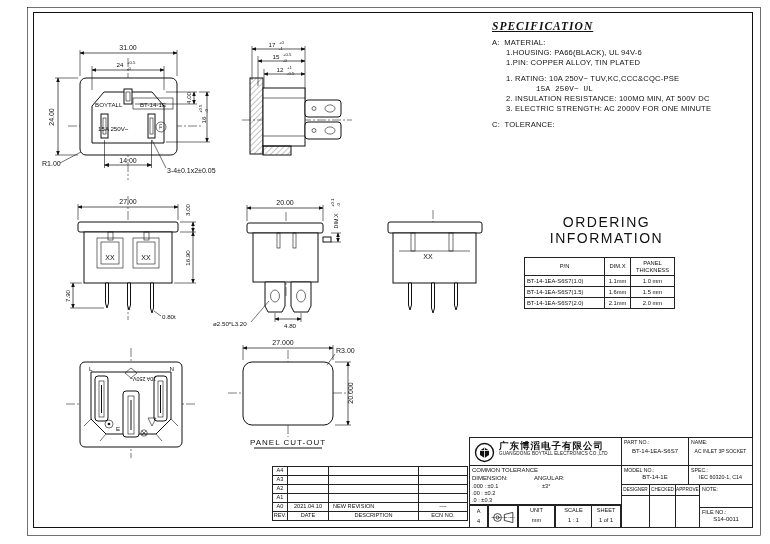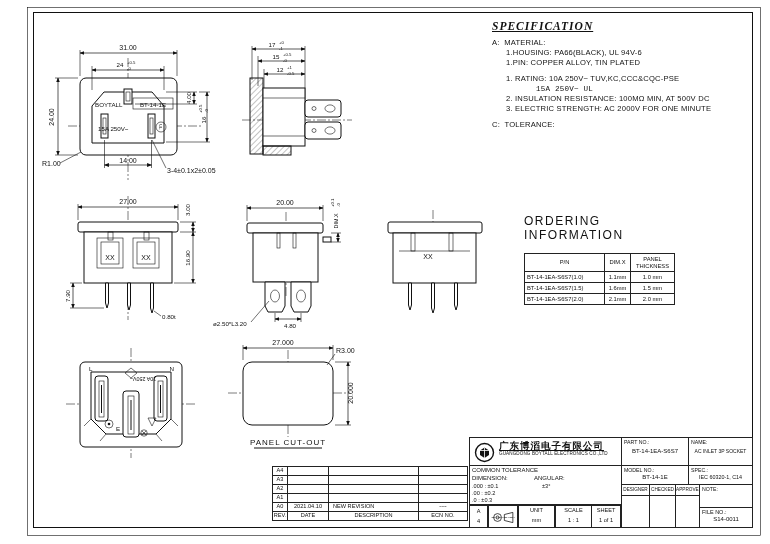--- a/index.html
+++ b/index.html
@@ -10,41 +10,41 @@
   
   .spec{position:absolute;left:476px;top:20px;width:302px;}
   .spec-title{margin-left:16px;font-family:"Liberation Serif",serif;font-style:italic;font-weight:bold;
               font-size:11.5px;text-decoration:underline;letter-spacing:1px;}
   .spec-sec{margin-top:6px;}
   .spec-h{font-size:7.6px;padding-left:16px;line-height:10px;letter-spacing:.2px;}
   .spec-l{font-size:7.6px;padding-left:30px;line-height:10px;letter-spacing:.2px;}
   .spec-l.indent2{padding-left:60px;font-family:Liberation Mono, monospace;}
   
   .ordering{position:absolute;left:524px;top:214px;width:165px;}
-  .ord-title{font-size:12px;letter-spacing:1.5px;margin-bottom:11px;}
+  .ord-title{font-size:14px;text-align:center;letter-spacing:1.5px;margin-bottom:11px;}
   table{border-collapse:collapse;}
   .ord-t{width:150px;table-layout:fixed;}
   .ord-t td,.ord-t th{border:1px solid #222;font-size:5.8px;font-weight:normal;
        text-align:center;padding:0;line-height:1.15;}
   .ord-t th{height:17px;}
   .ord-t td{height:10px;}
   .ord-t td.pn{text-align:left;padding-left:2px;}
   
   .rev{position:absolute;left:272px;top:466px;}
   .rev-t{width:196px;table-layout:fixed;}
   .rev-t td{border:1px solid #222;font-size:5.6px;height:8px;text-align:center;
             padding:0;line-height:1;}
   .rev-t td.desc{text-align:left;padding-left:4px;}
   
   .tblock{position:absolute;left:469px;top:437px;width:284px;height:91px;font-size:6px;}
   .cell{position:absolute;border:1px solid #222;box-sizing:border-box;background:#fff;}
   .lbl{font-size:5.2px;display:block;padding:1px 0 0 2px;}
   .val-c{display:block;text-align:center;font-size:6px;}
   .tolrow{position:absolute;font-size:5.6px;white-space:nowrap;}
-  .logo-cn{font-size:9.5px;font-weight:bold;letter-spacing:1px;line-height:11px;text-decoration:underline;}
+  .logo-cn{font-size:9.5px;font-weight:bold;letter-spacing:1px;line-height:11px;}
   .logo-en{font-size:4.6px;letter-spacing:.1px;}
 </style>
 </head>
 <body>
 
 <div class="sheet">
 
 <svg class="abs" style="left:0;top:0" width="770" height="544" viewBox="0 0 770 544">
   <defs>
     <marker id="arr" viewBox="0 0 10 10" refX="9" refY="5" markerWidth="7" markerHeight="7" orient="auto-start-reverse">

